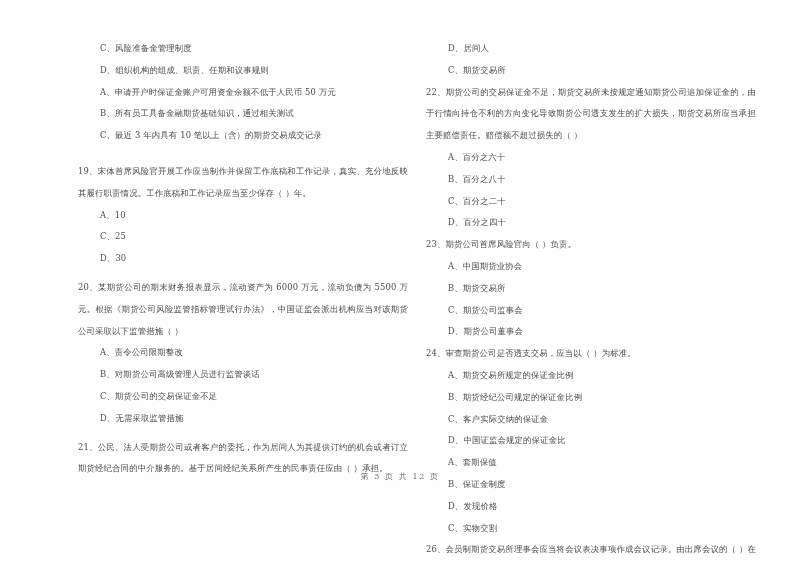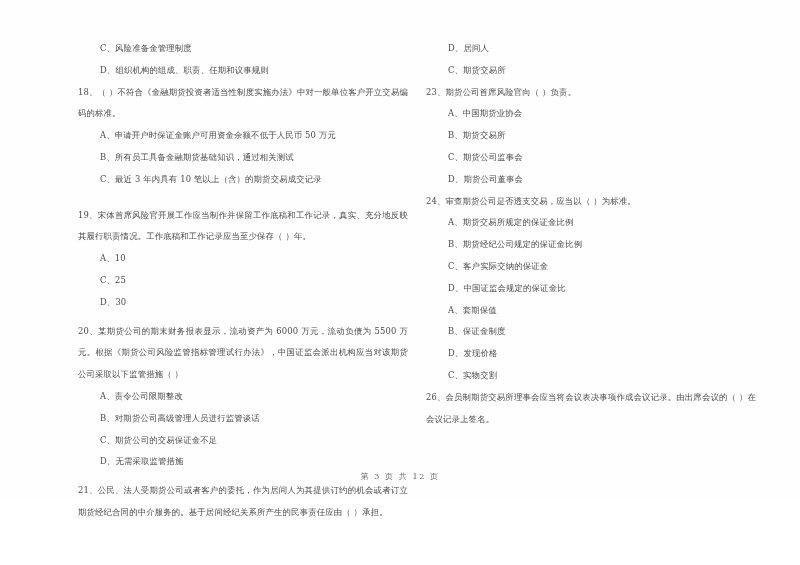--- a/index.html
+++ b/index.html
@@ -85,21 +85,20 @@
 <div class="page">
 
   <div class="columns">
 
     <div class="col col-left">
 
       <div class="opt">C、风险准备金管理制度</div>
       <div class="opt">D、组织机构的组成、职责、任期和议事规则</div>
 
       <div class="q-block">
-        <div class="stem">18、（      ）不符合《金融期货投资者适当性制度实施办法》中对一般单位客户开立交易编码的标准。</div>
         <div class="opt">A、申请开户时保证金账户可用资金余额不低于人民币 50 万元</div>
         <div class="opt">B、所有员工具备金融期货基础知识，通过相关测试</div>
         <div class="opt">C、最近 3 年内具有 10 笔以上（含）的期货交易成交记录</div>
       </div>
 
       <div class="spacer-md"></div>
 
       <div class="q-block">
         <div class="stem">19、宋体首席风险官开展工作应当制作并保留工作底稿和工作记录，真实、充分地反映其履行职责情况。工作底稿和工作记录应当至少保存（      ）年。</div>
         <div class="opt">A、10</div>
@@ -124,20 +123,27 @@
 
       </div>
 
     </div>
 
     <div class="col col-right">
 
       <div class="opt">D、居间人</div>
       <div class="opt">C、期货交易所</div>
 
+      <div class="q-block">
+        <div class="stem">22、期货公司的交易保证金不足，期货交易所未按规定通知期货公司追加保证金的，由于行情向持仓不利的方向变化导致期货公司透支发生的扩大损失，期货交易所应当承担主要赔偿责任。赔偿额不超过损失的（      ）</div>
+        <div class="opt">A、百分之六十</div>
+        <div class="opt">B、百分之八十</div>
+        <div class="opt">C、百分之二十</div>
+        <div class="opt">D、百分之四十</div>
+      </div>
 
       <div class="q-block">
         <div class="stem">23、期货公司首席风险官向（      ）负责。</div>
         <div class="opt">A、中国期货业协会</div>
         <div class="opt">B、期货交易所</div>
         <div class="opt">C、期货公司监事会</div>
         <div class="opt">D、期货公司董事会</div>
       </div>
 
       <div class="q-block">

